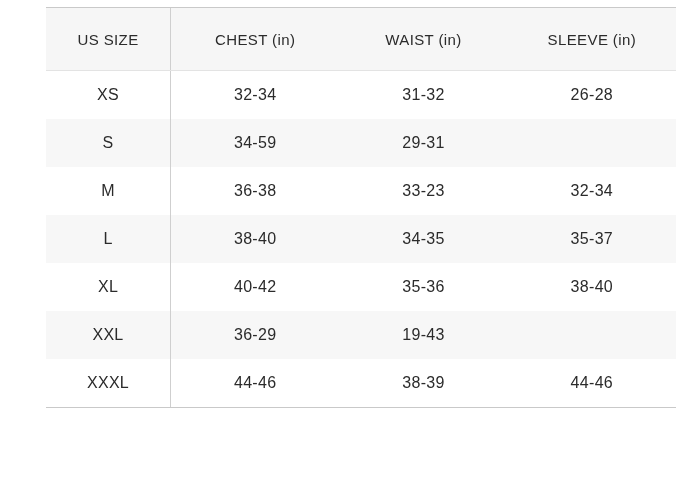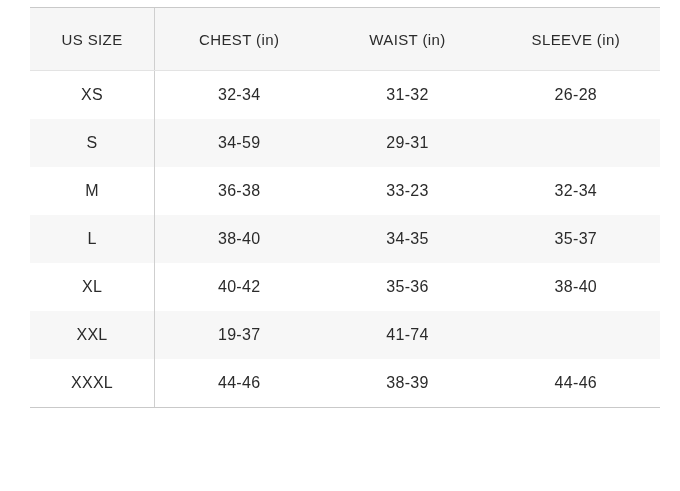--- a/index.html
+++ b/index.html
@@ -10,21 +10,21 @@
   body {
     width: 680px;
     height: 491px;
     overflow: hidden;
     font-family: "Liberation Sans", sans-serif;
     color: #2b2b2b;
     -webkit-font-smoothing: antialiased;
   }
   .size-table {
     position: absolute;
-    left: 30px;
+    left: 46px;
     top: 7px;
     width: 630px;
     border-top: 1px solid #c9c9c9;
     border-bottom: 1px solid #c9c9c9;
     box-sizing: border-box;
   }
   .trow {
     display: grid;
     grid-template-columns: 125px 1fr 1fr 1fr;
     align-items: center;
@@ -101,22 +101,22 @@
 
   <div class="trow body-row">
     <div class="cell first">XL</div>
     <div class="cell">40-42</div>
     <div class="cell">35-36</div>
     <div class="cell">38-40</div>
   </div>
 
   <div class="trow body-row alt">
     <div class="cell first">XXL</div>
-    <div class="cell">19-37</div>
-    <div class="cell">41-74</div>
+    <div class="cell">36-29</div>
+    <div class="cell">19-43</div>
   </div>
 
   <div class="trow body-row">
     <div class="cell first">XXXL</div>
     <div class="cell">44-46</div>
     <div class="cell">38-39</div>
     <div class="cell">44-46</div>
   </div>
 
 </div>

